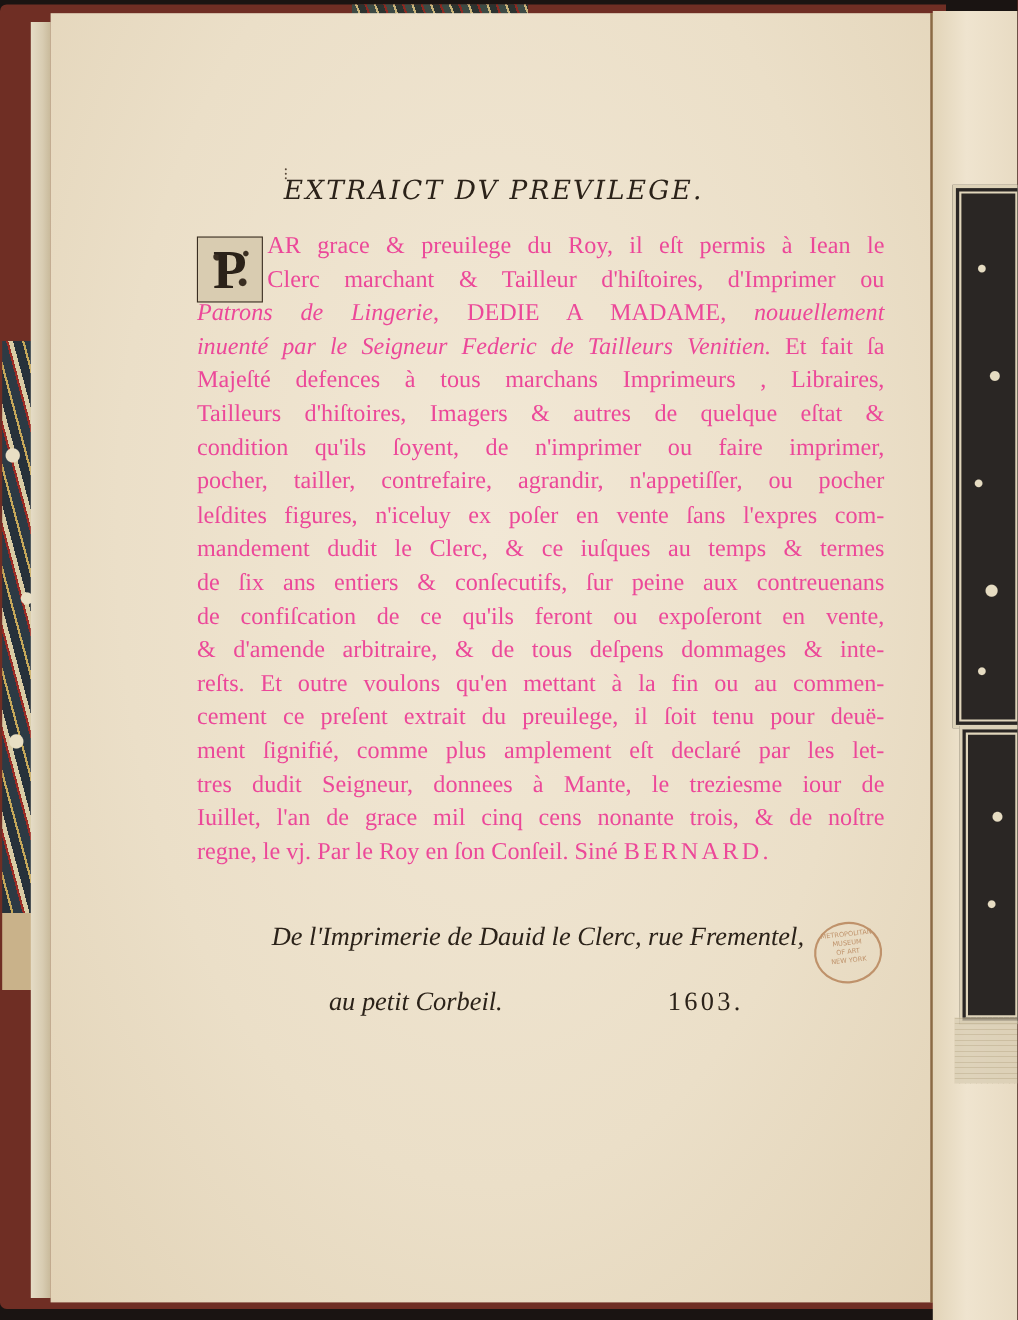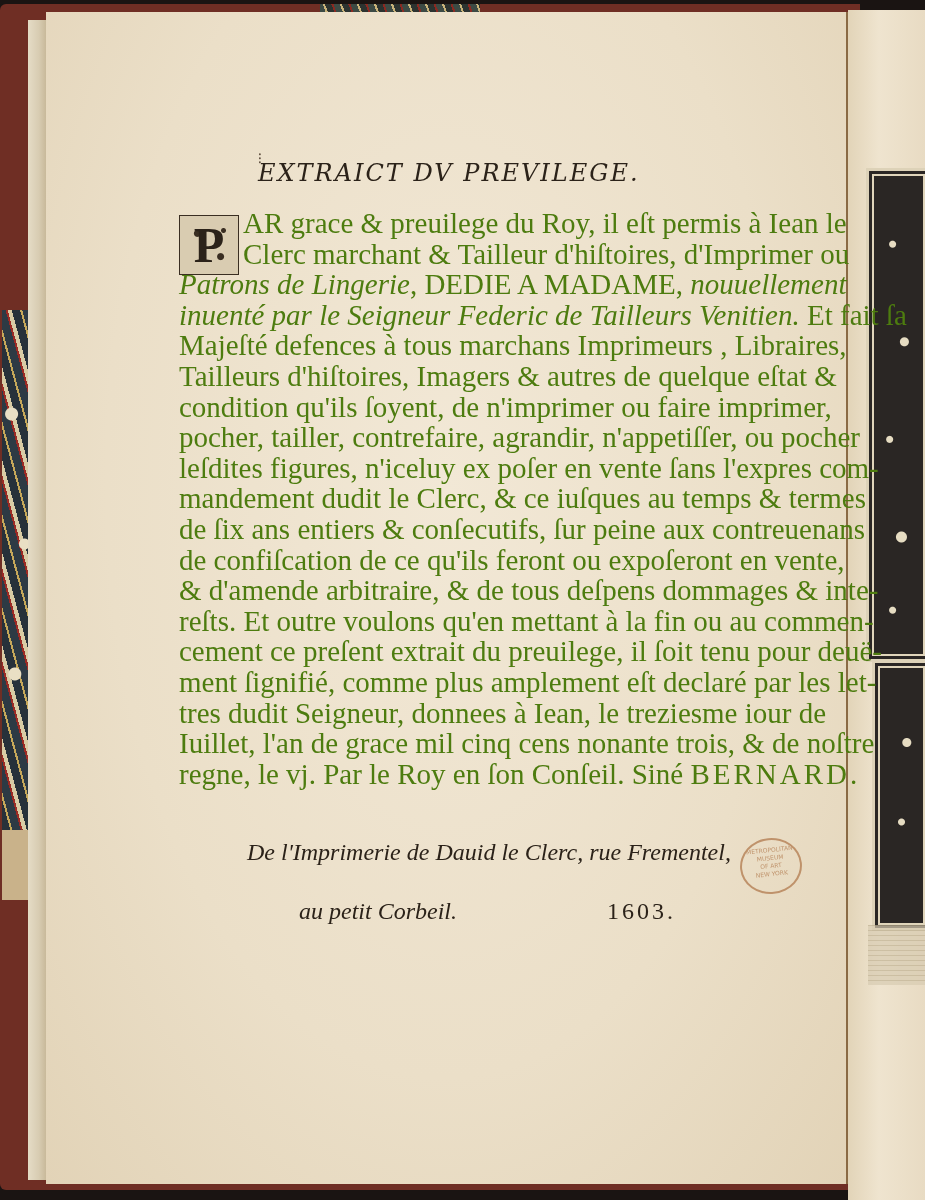--- a/index.html
+++ b/index.html
@@ -89,22 +89,22 @@
         radial-gradient(circle at 75% 25%, #3a2e22 0 2px, transparent 3px),
         #d9ccb1;
       box-sizing: border-box;
     }
     .initial span {
       display: block; text-align: center; font-family: "Liberation Serif", serif;
       font-size: 50px; line-height: 58px; color: #2b2219; font-weight: bold;
     }
     .body {
       position: absolute; left: 179px; top: 208px; width: 625px;
-      font-family: "Liberation Serif", serif; font-size: 29px;
-      line-height: 30.6px; color: #4d7c0f; text-align: justify;
+      font-family: "Liberation Serif", serif; font-size: 22px;
+      line-height: 30.6px; color: #ec4899; text-align: justify;
     }
     .line { display: block; white-space: nowrap; height: 30.6px; text-align-last: justify; }
     .line.last { text-align-last: left; }
     .line.indent { padding-left: 64px; }
     .it { font-style: italic; }
     .sc { font-variant: small-caps; letter-spacing: 3px; }
     .imprint {
       position: absolute; left: 247px; top: 838px; width: 490px;
       font-family: "Liberation Serif", serif; font-style: italic;
       font-size: 24px; line-height: 28px; color: #2b2219;
@@ -153,21 +153,21 @@
   <span class="line"><span>condition qu'ils ſoyent, de n'imprimer ou faire imprimer,</span></span>
   <span class="line"><span>pocher, tailler, contrefaire, agrandir, n'appetiſſer, ou pocher</span></span>
   <span class="line"><span>leſdites figures, n'iceluy ex poſer en vente ſans l'expres com-</span></span>
   <span class="line"><span>mandement dudit le Clerc, &amp; ce iuſques au temps &amp; termes</span></span>
   <span class="line"><span>de ſix ans entiers &amp; conſecutifs, ſur peine aux contreuenans</span></span>
   <span class="line"><span>de confiſcation de ce qu'ils feront ou expoſeront en vente,</span></span>
   <span class="line"><span>&amp; d'amende arbitraire, &amp; de tous deſpens dommages &amp; inte-</span></span>
   <span class="line"><span>reſts. Et outre voulons qu'en mettant à la fin ou au commen-</span></span>
   <span class="line"><span>cement ce preſent extrait du preuilege, il ſoit tenu pour deuë-</span></span>
   <span class="line"><span>ment ſignifié, comme plus amplement eſt declaré par les let-</span></span>
-  <span class="line"><span>tres dudit Seigneur, donnees à Iean, le treziesme iour de</span></span>
+  <span class="line"><span>tres dudit Seigneur, donnees à Mante, le treziesme iour de</span></span>
   <span class="line"><span>Iuillet, l'an de grace mil cinq cens nonante trois, &amp; de noſtre</span></span>
   <span class="line last"><span>regne, le vj. Par le Roy en ſon Conſeil. Siné </span><span class="sc">BERNARD.</span></span>
 </div>
 
 <div class="imprint">
   <div>De l'Imprimerie de Dauid le Clerc, rue Frementel,</div>
   <div class="l2"><span>au petit Corbeil.</span><span class="year">1603.</span></div>
 </div>
 
 <div class="stamp">

